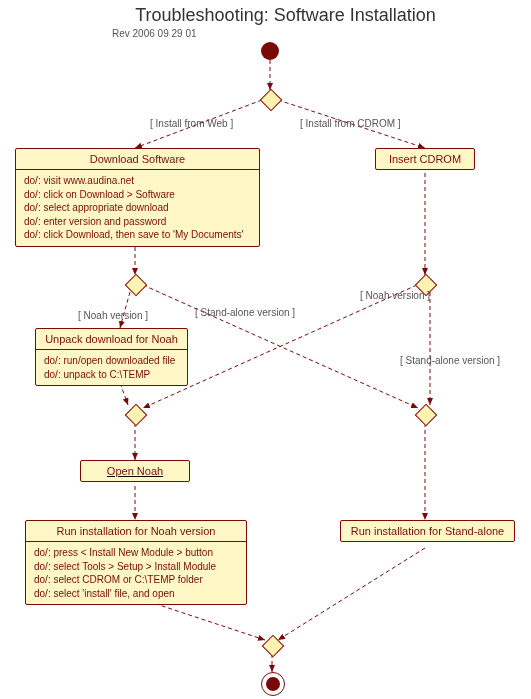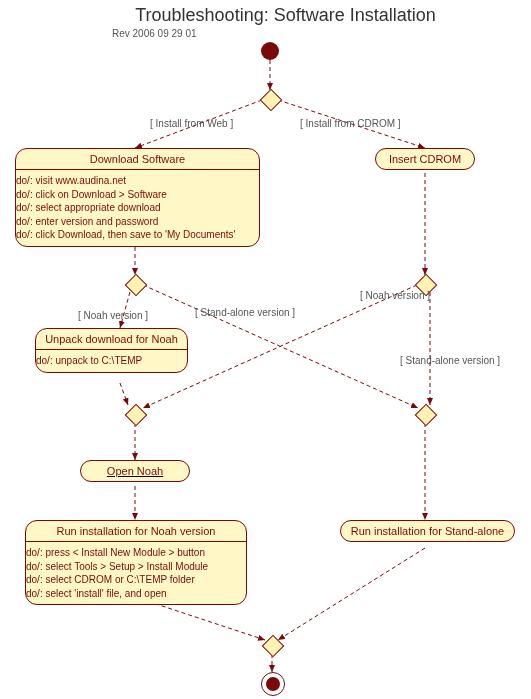--- a/index.html
+++ b/index.html
@@ -64,35 +64,35 @@
     width: 14px;
     height: 14px;
     background: #fff2b2;
     border: 1px solid #7a0a0a;
     transform: rotate(45deg);
   }
   .activity {
     position: absolute;
     background: #fff8c6;
     border: 1px solid #7a0a0a;
-    border-radius: 12px;
+    border-radius: 2px;
     box-sizing: border-box;
   }
   .activity .act-title {
     text-align: center;
     padding: 4px 6px;
     font-size: 11px;
     color: #7a0a0a;
     border-bottom: 1px solid #7a0a0a;
   }
   .activity.simple .act-title {
     border-bottom: none;
   }
   .activity .act-body {
-    padding: 4px 0;
+    padding: 4px 8px;
     font-size: 10px;
     color: #7a0a0a;
     line-height: 1.35;
   }
   .guard {
     position: absolute;
     font-size: 10px;
     color: #555;
     white-space: nowrap;
   }
@@ -182,20 +182,21 @@
   <div class="diamond" style="left:418px; top:277px;"></div>
 
   <div class="guard" style="left:78px; top:310px;">[ Noah version ]</div>
   <div class="guard" style="left:195px; top:307px;">[ Stand-alone version ]</div>
   <div class="guard" style="left:360px; top:290px;">[ Noah version ]</div>
   <div class="guard" style="left:400px; top:355px;">[ Stand-alone version ]</div>
 
   <div class="activity" style="left:35px; top:328px; width:153px;">
     <div class="act-title">Unpack download for Noah</div>
     <div class="act-body">
+      <div>do/: run/open downloaded file</div>
       <div>do/: unpack to C:\TEMP</div>
     </div>
   </div>
 
   <div class="diamond" style="left:128px; top:407px;"></div>
 
   <div class="diamond" style="left:418px; top:407px;"></div>
 
   <div class="activity simple" style="left:80px; top:460px; width:110px;text-decoration:underline;">
     <div class="act-title">Open Noah</div>

